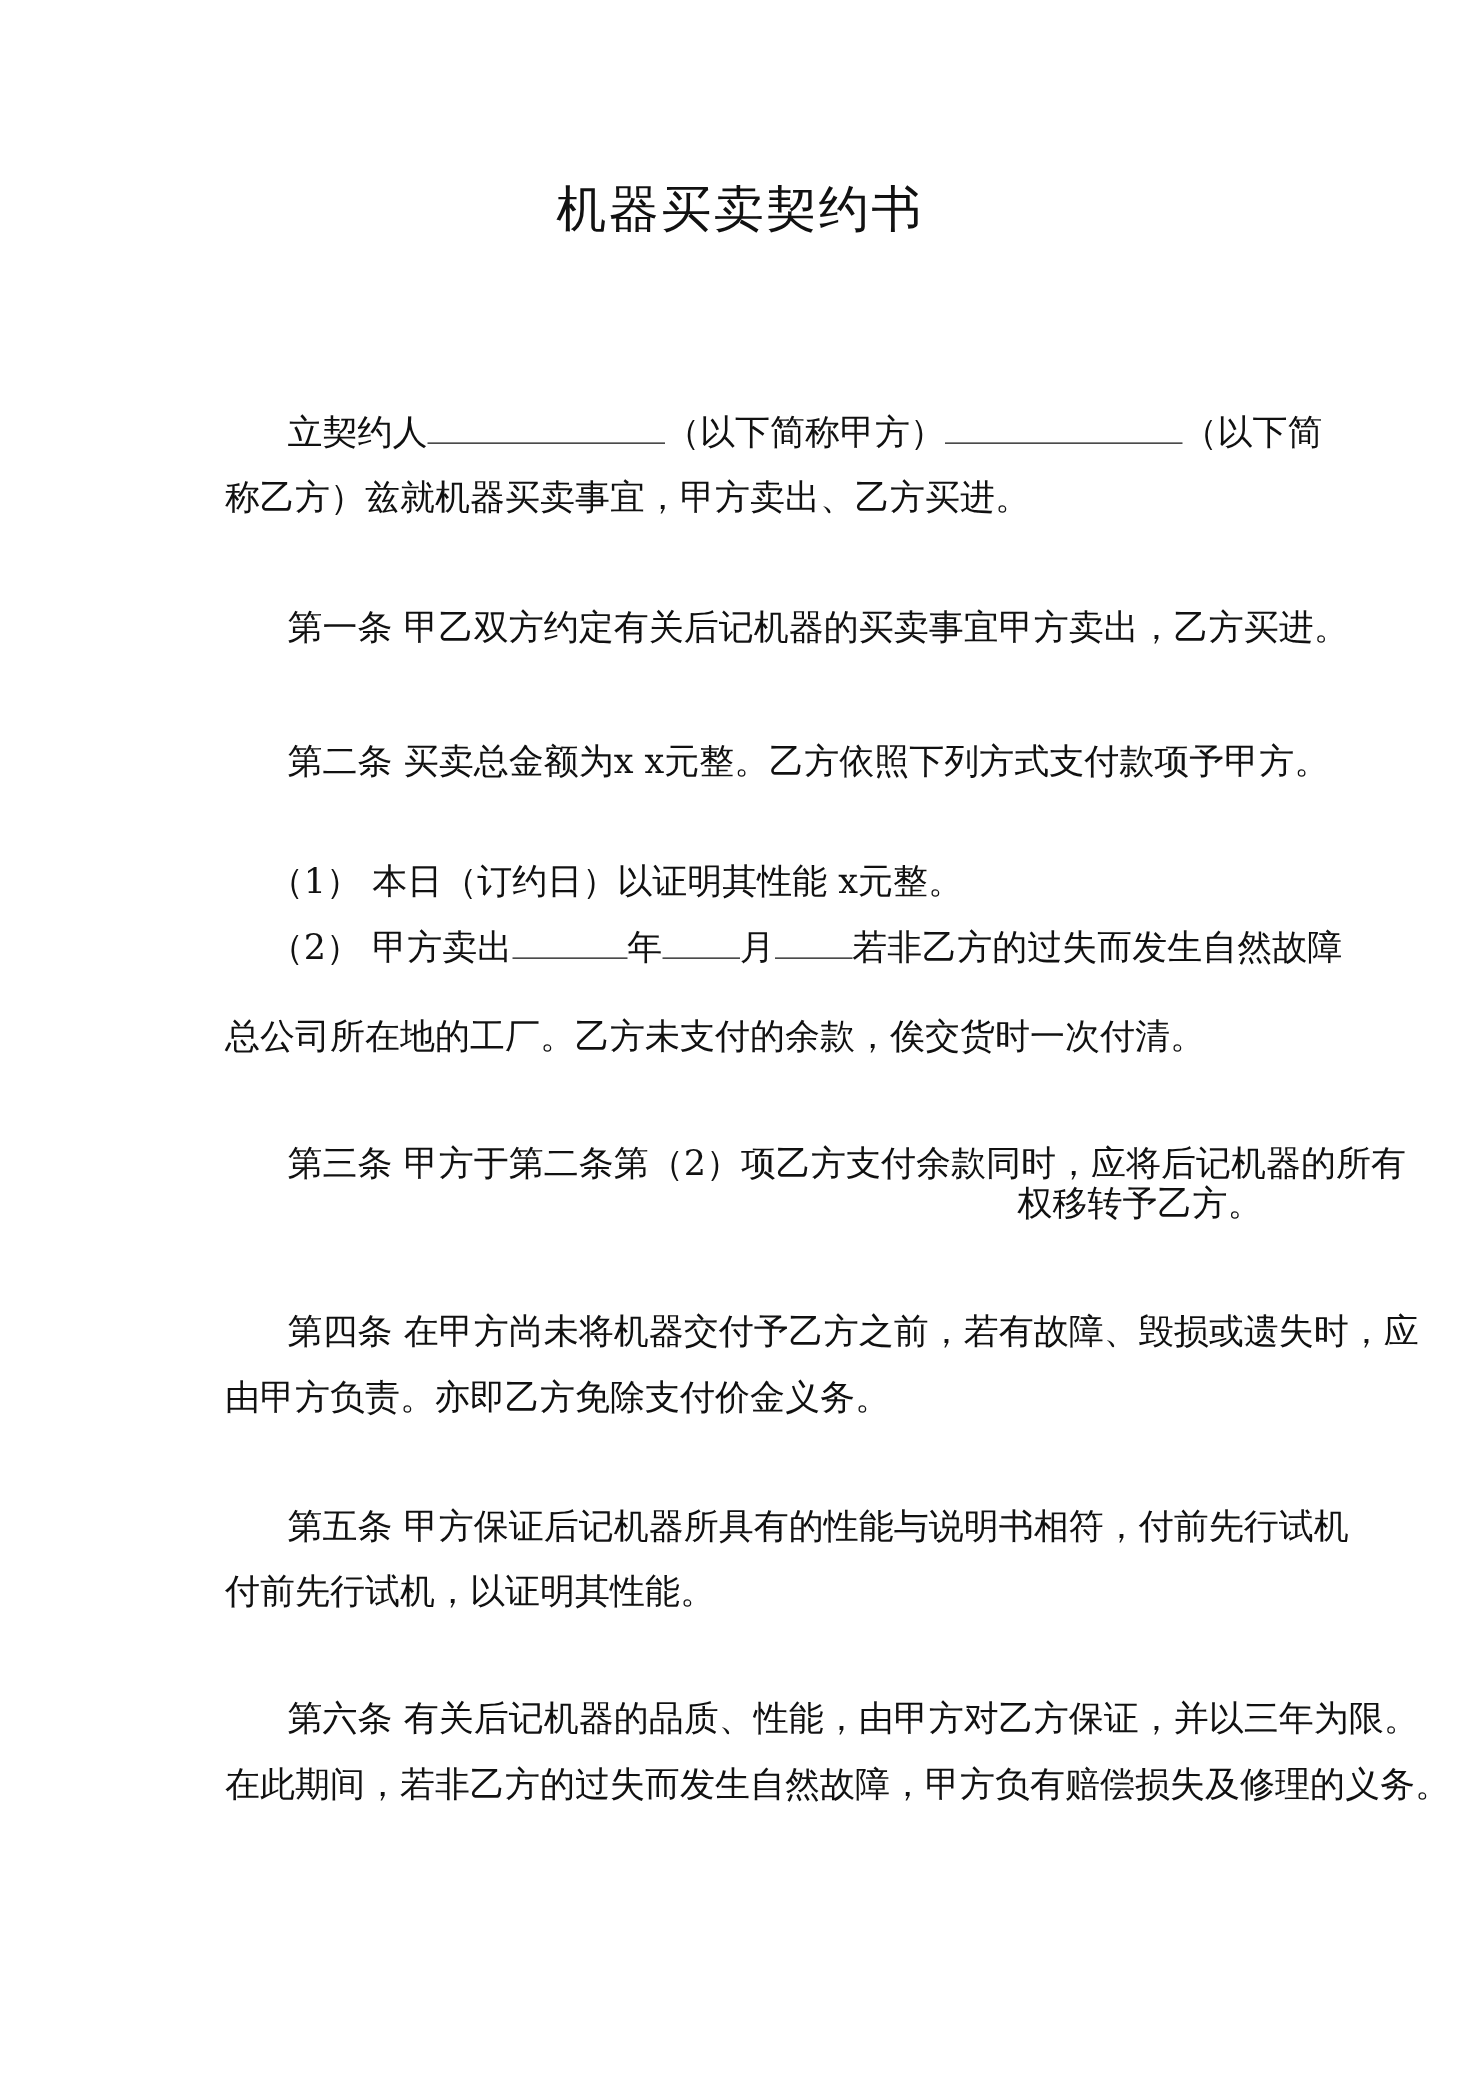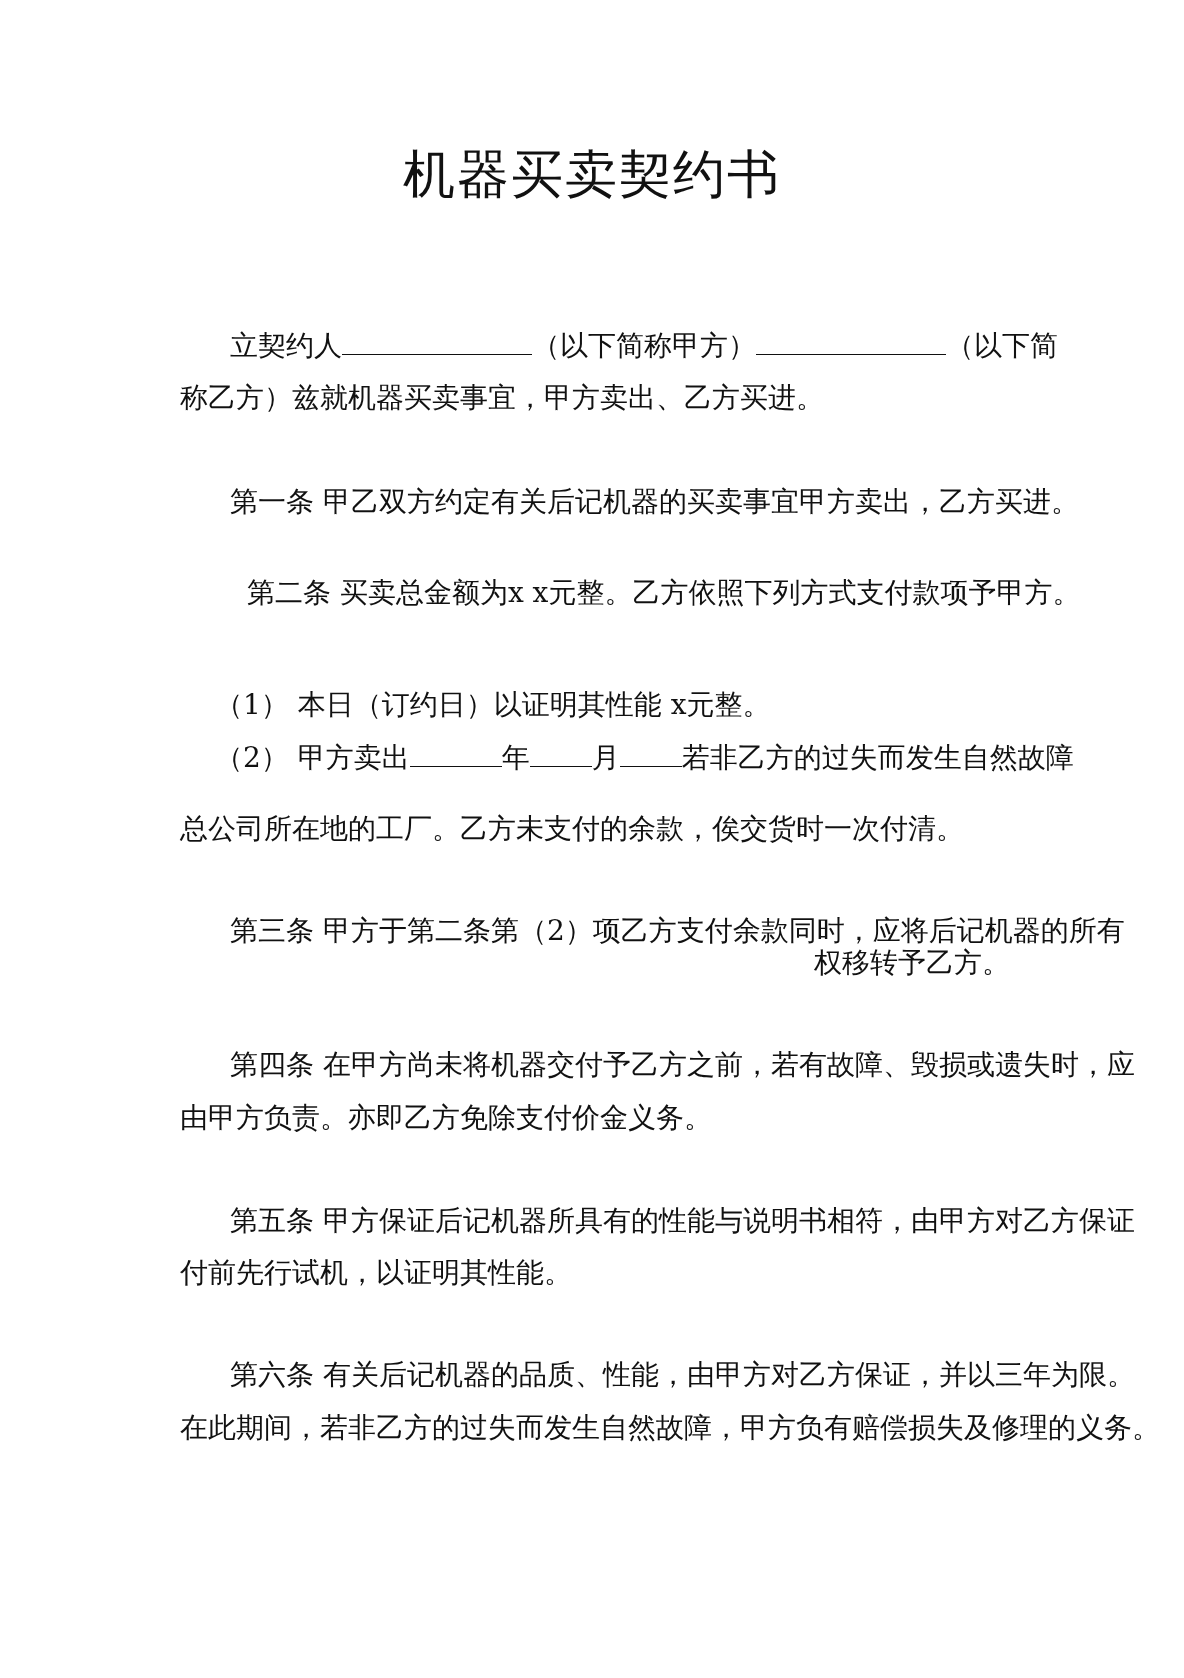--- a/index.html
+++ b/index.html
@@ -1,20 +1,20 @@
 <!DOCTYPE html>
 <html><head>
 <meta charset="utf-8">
 <style>
   html, body { margin: 0; padding: 0; background: #ffffff; }
   body { width: 1184px; height: 1678px; position: relative; overflow: hidden;
          font-family: "DejaVu Serif", "Liberation Serif", serif; color: #111; }
   .title { position: absolute; top: 140px; left: 0; width: 1184px; text-align: center;
            font-family: "DejaVu Sans", "Liberation Sans", sans-serif;
-           font-size: 52px; letter-spacing: 2px; font-weight: normal; margin: 0; }
+           font-size: 40px; letter-spacing: 2px; font-weight: normal; margin: 0; }
   .line { position: absolute; left: 180px; width: 830px; font-size: 28px;
           white-space: nowrap; line-height: 30px; }
   .ind { left: 230px; }
   .blank { display: inline-block; border-bottom: 1.5px solid #111; height: 22px; vertical-align: baseline; }
   .b-long { width: 190px; }
   .b-year { width: 92px; }
   .b-short { width: 62px; }
 </style>
 </head>
 <body>
@@ -23,21 +23,21 @@
 
 <div class="line ind" style="top:331px;">
   <span>立契约人</span><span class="blank b-long"></span><span>（以下简称甲方）</span><span class="blank b-long"></span><span>（以下简</span>
 </div>
 <div class="line" style="top:383px;">称乙方）兹就机器买卖事宜，甲方卖出、乙方买进。</div>
 
 <div class="line ind" style="top:487px;">
   <span>第一条</span>&nbsp;<span>甲乙双方约定有关后记机器的买卖事宜甲方卖出，乙方买进。</span>
 </div>
 
-<div class="line ind" style="top:578px;margin-left:17px;">
+<div class="line ind" style="top:594px;">
   <span>第二条</span>&nbsp;<span>买卖总金额为x x元整。乙方依照下列方式支付款项予甲方。</span>
 </div>
 
 <div class="line" style="top:690px; left:215px;">
   <span>（1）</span>&nbsp;<span>本日（订约日）以证明其性能 x元整。</span>
 </div>
 
 <div class="line" style="top:743px; left:215px;">
   <span>（2）</span>&nbsp;<span>甲方卖出</span><span class="blank b-year"></span><span>年</span><span class="blank b-short"></span><span>月</span><span class="blank b-short"></span><span>若非乙方的过失而发生自然故障</span>
 </div>
@@ -47,20 +47,20 @@
   <span>第三条</span>&nbsp;<span>甲方于第二条第（2）项乙方支付余款同时，应将后记机器的所有</span>
 </div>
 <div class="line" style="top:948px;text-align:right;">权移转予乙方。</div>
 
 <div class="line ind" style="top:1050px;">
   <span>第四条</span>&nbsp;<span>在甲方尚未将机器交付予乙方之前，若有故障、毁损或遗失时，应</span>
 </div>
 <div class="line" style="top:1103px;">由甲方负责。亦即乙方免除支付价金义务。</div>
 
 <div class="line ind" style="top:1206px;">
-  <span>第五条</span>&nbsp;<span>甲方保证后记机器所具有的性能与说明书相符，由甲方对乙方保证</span>
+  <span>第五条</span>&nbsp;<span>甲方保证后记机器所具有的性能与说明书相符，付前先行试机</span>
 </div>
 <div class="line" style="top:1258px;">付前先行试机，以证明其性能。</div>
 
 <div class="line ind" style="top:1360px;">
   <span>第六条</span>&nbsp;<span>有关后记机器的品质、性能，由甲方对乙方保证，并以三年为限。</span>
 </div>
 <div class="line" style="top:1413px;">在此期间，若非乙方的过失而发生自然故障，甲方负有赔偿损失及修理的义务。</div>
 
 </body></html>

